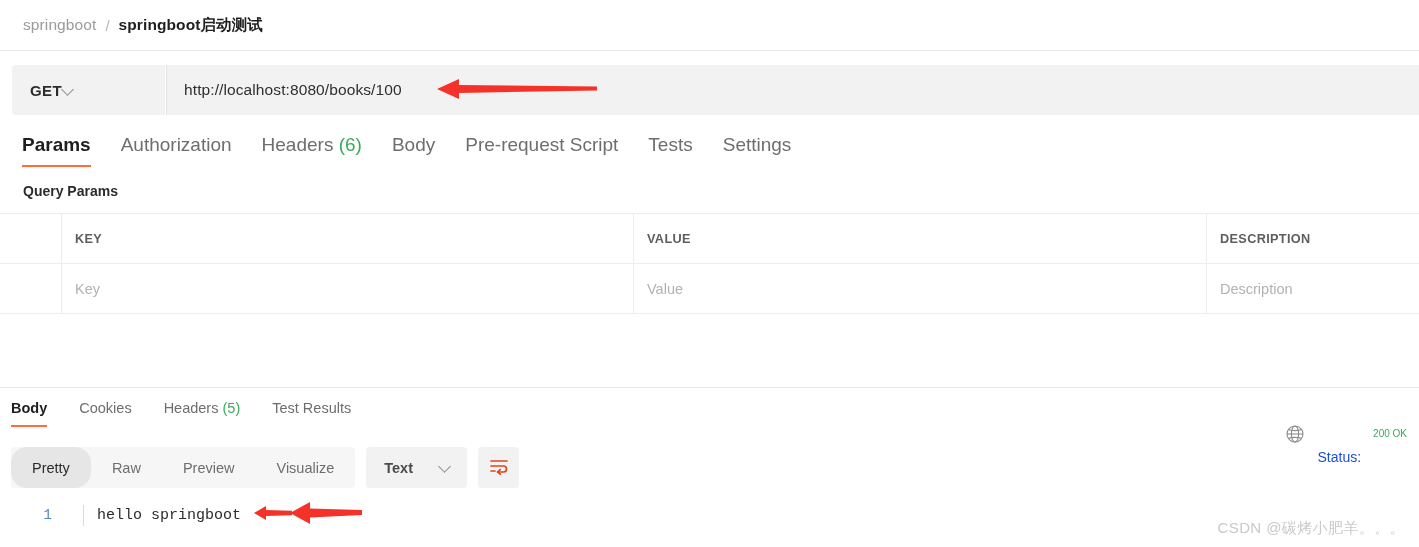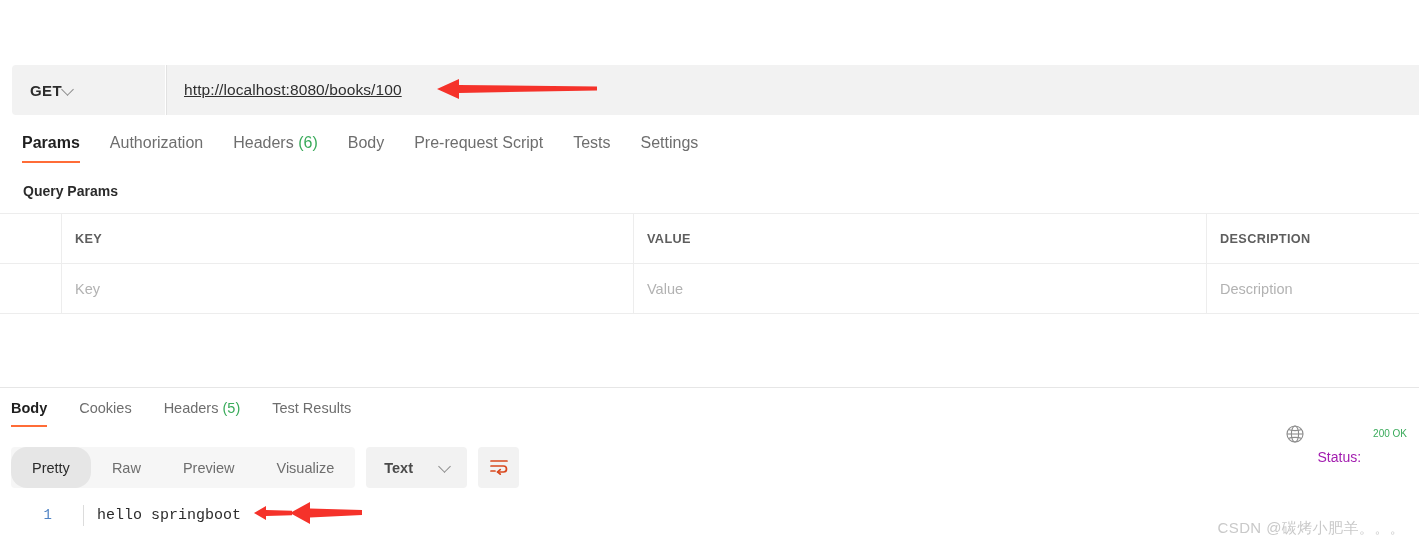--- a/index.html
+++ b/index.html
@@ -89,36 +89,35 @@
     background: #f2f2f2;
     border-left: 1px solid #e2e2e2;
     display: flex;
     align-items: center;
     padding-left: 17px;
   }
   .url-text {
     font-size: 15.5px;
     color: #2f2f2f;
     letter-spacing: .1px;
-    text-decoration: underline;
   }
 
   
   .req-tabs {
     position: absolute;
     left: 0; top: 130px;
     width: 1419px; height: 42px;
     display: flex;
     align-items: flex-start;
     padding-left: 22px;
     gap: 0;
   }
   .rtab {
     position: relative;
-    font-size: 16px;
+    font-size: 19px;
     color: #6e6e6e;
     padding: 4px 15px 14px 15px;
     cursor: pointer;
     white-space: nowrap;
   }
   .rtab:first-child { padding-left: 0; }
   .rtab.active { color: #1f1f1f; font-weight: bold; }
   .rtab.active::after {
     content: "";
     position: absolute;
@@ -208,21 +207,21 @@
   .status-wrap {
     position: absolute;
     right: 12px; top: 402px;
     display: flex;
     align-items: center;
     gap: 12px;
   }
   .globe-icon { width: 20px; height: 20px; display: block; }
   .status-text {
     font-size: 14px;
-    color: #a21caf;
+    color: #1d4ed8;
     margin-top: 47px;
   }
   .status-code {
     font-size: 10px;
     color: #3aab5b;
   }
 
   
   .fmt-bar {
     position: absolute;
@@ -325,20 +324,25 @@
     color: #c9c9c9;
     letter-spacing: .4px;
     white-space: nowrap;
   }
 </style>
 </head>
 <body>
 
 <div class="app">
 
+  <div class="breadcrumb-bar">
+    <span class="crumb-parent">springboot</span>
+    <span class="crumb-sep">/</span>
+    <span class="crumb-current">springboot启动测试</span>
+  </div>
 
   <div class="url-row">
     <div class="method-box">
       <span class="method-label">GET</span>
       <span class="chev"></span>
     </div>
     <div class="url-box">
       <span class="url-text">http://localhost:8080/books/100</span>
     </div>
   </div>

